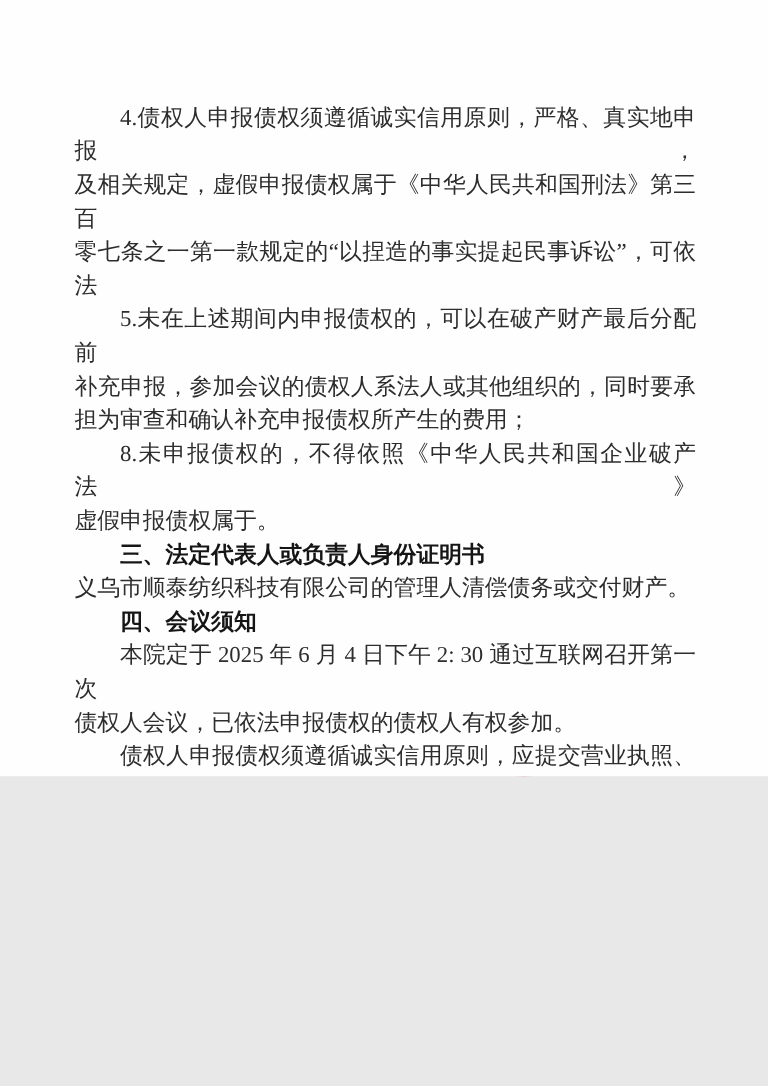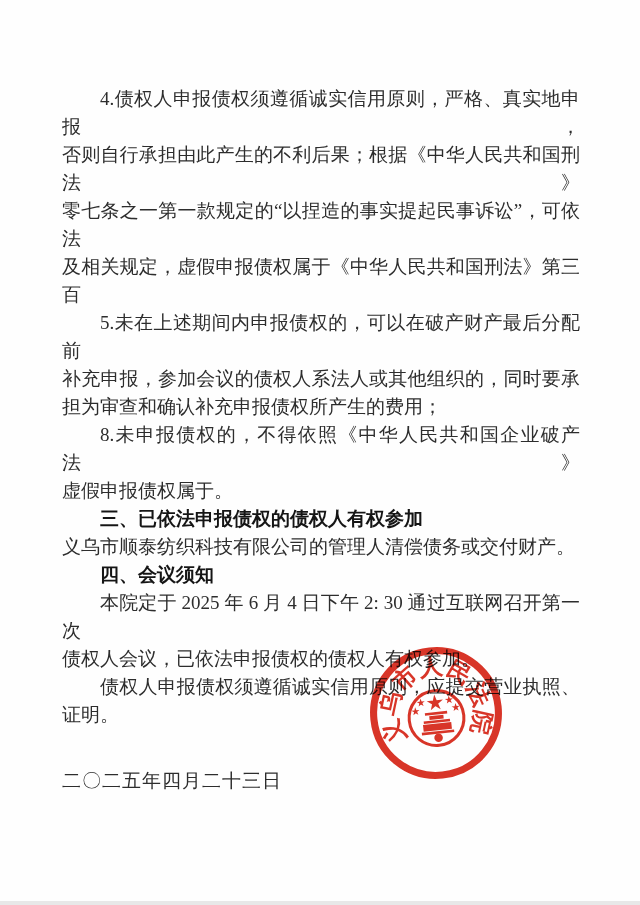--- a/index.html
+++ b/index.html
@@ -1,17 +1,17 @@
 <!DOCTYPE html>
 <html lang="zh" style="--seal-red: #d7281a;"><head>
 <meta charset="utf-8">
 <style>
   html,body { margin:0; padding:0; background:#e8e8e8; }
   .page {
-    position:relative; width:640px; height:901px; background:#fefefe;
+    position:relative; width:640px; height:647px; background:#fefefe;
     font-family:"Liberation Serif","DejaVu Serif",serif;
     color:#2d2d2d; overflow:hidden; margin:0 auto;
   }
   .doc {
     position:absolute; left:62px; top:85px; width:518px;
     font-size:19px; line-height:28px;
   }
   .line { min-height:28px; }
   .line.first { text-indent:2em; }
   .line.fill { text-align:justify; text-align-last:justify; }
@@ -36,29 +36,28 @@
   .seal .star-big { font-size:16px; }
   .seal .star-small { font-size:8px; }
 </style>
 </head>
 <body>
 
 <div class="page">
 
   <div class="doc">
       <div class="line first fill">4.债权人申报债权须遵循诚实信用原则，严格、真实地申报，</div>
-      <div class="line fill">否则自行承担由此产生的不利后果；根据《中华人民共和国刑法》</div>
+      <div class="line fill">及相关规定，虚假申报债权属于《中华人民共和国刑法》第三百</div>
       <div class="line fill">零七条之一第一款规定的“以捏造的事实提起民事诉讼”，可依法</div>
-      <div class="line fill">及相关规定，虚假申报债权属于《中华人民共和国刑法》第三百</div>
       <div class="line first fill">5.未在上述期间内申报债权的，可以在破产财产最后分配前</div>
       <div class="line fill">补充申报，参加会议的债权人系法人或其他组织的，同时要承</div>
       <div class="line">担为审查和确认补充申报债权所产生的费用；</div>
       <div class="line first fill">8.未申报债权的，不得依照《中华人民共和国企业破产法》</div>
       <div class="line">虚假申报债权属于。</div>
-      <div class="line heading first">三、已依法申报债权的债权人有权参加</div>
+      <div class="line heading first">三、法定代表人或负责人身份证明书</div>
       <div class="line">义乌市顺泰纺织科技有限公司的管理人清偿债务或交付财产。</div>
       <div class="line heading first">四、会议须知</div>
       <div class="line first fill">本院定于 2025 年 6 月 4 日下午 2: 30 通过互联网召开第一次</div>
       <div class="line">债权人会议，已依法申报债权的债权人有权参加。</div>
       <div class="line first fill">债权人申报债权须遵循诚实信用原则，应提交营业执照、</div>
       <div class="line">证明。</div>
     </div>
 
   <div class="doc" style="top:auto; bottom:0; position:absolute; left:62px;"></div>
 

